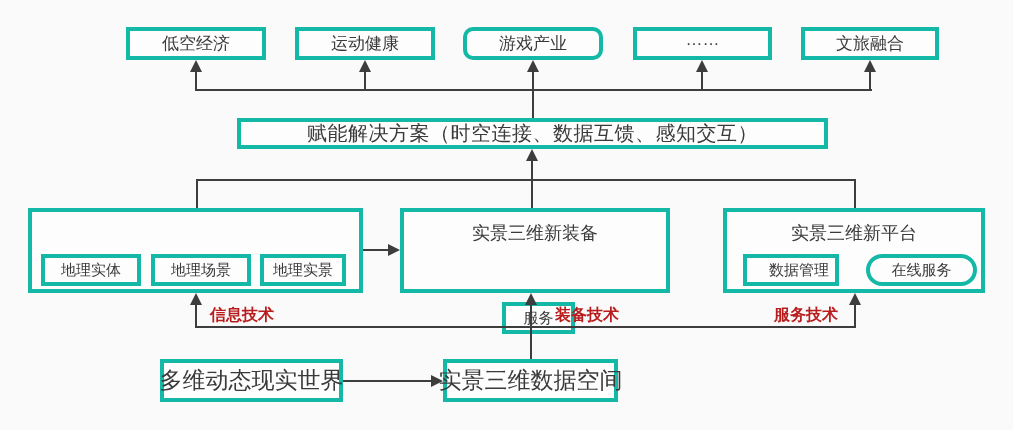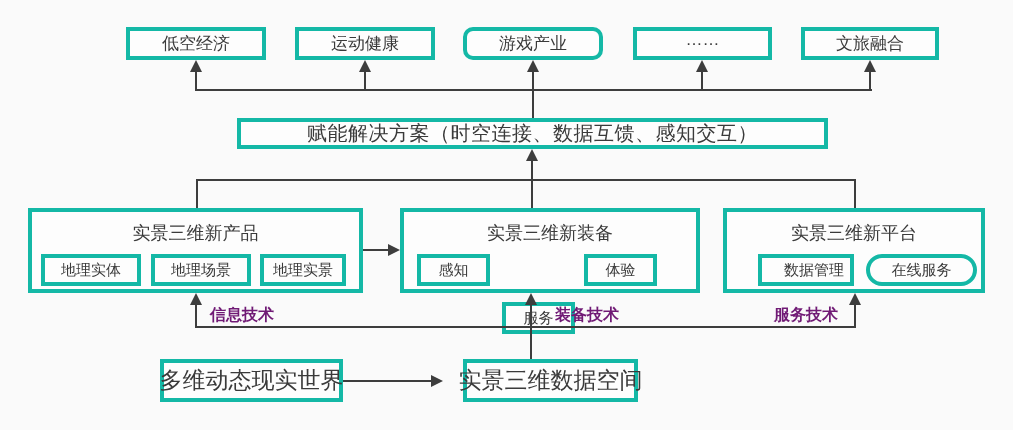--- a/index.html
+++ b/index.html
@@ -18,21 +18,21 @@
   .group-title{position:absolute;top:9px;left:0;width:100%;text-align:center;font-size:18px;}
   .sub-box{top:42px;height:32px;font-size:15px;}
   .bottom-box{top:359px;height:43px;font-size:23px;}
   .hline,.vline{position:absolute;background:#3d3d3d;}
   .arrow-up{position:absolute;width:0;height:0;
     border-left:6px solid transparent;border-right:6px solid transparent;
     border-bottom:12px solid #3d3d3d;}
   .arrow-right{position:absolute;width:0;height:0;
     border-top:6px solid transparent;border-bottom:6px solid transparent;
     border-left:12px solid #3d3d3d;}
-  .tech-label{position:absolute;font-size:16px;font-weight:bold;color:#701a75;white-space:nowrap;}
+  .tech-label{position:absolute;font-size:16px;font-weight:bold;color:#b91c1c;white-space:nowrap;}
   .ellipsis-cell{font-size:17px;line-height:6px;padding-bottom:8px;}
 </style>
 </head>
 <body>
 
 <div class="canvas">
 
   <div class="box top-box" style="left:126px;width:140px;">低空经济</div>
   <div class="box top-box" style="left:295px;width:140px;">运动健康</div>
   <div class="box top-box" style="left:463px;width:140px;border-radius:10px;">游戏产业</div>
@@ -60,36 +60,33 @@
 
   <div class="box solution-box">赋能解决方案（时空连接、数据互馈、感知交互）</div>
 
   <div class="hline" style="left:196px;top:179px;width:660px;height:2px;"></div>
   <div class="vline" style="left:196px;top:179px;width:2px;height:29px;"></div>
   <div class="vline" style="left:854px;top:179px;width:2px;height:29px;"></div>
   <div class="arrow-up" style="left:526px;top:149px;"></div>
   <div class="vline" style="left:531px;top:159px;width:2px;height:49px;"></div>
 
   <div class="box group-box" style="left:28px;width:335px;">
-    <div class="group-title">实景三维新产品</div>
     <div class="box sub-box" style="left:9px;width:100px;">地理实体</div>
     <div class="box sub-box" style="left:119px;width:100px;">地理场景</div>
     <div class="box sub-box" style="left:228px;width:86px;">地理实景</div>
   </div>
 
-  <div class="box group-box" style="left:400px;width:300px;">
+  <div class="box group-box" style="left:400px;width:270px;">
     <div class="group-title">实景三维新装备</div>
-    <div class="box sub-box" style="left:13px;width:73px;">感知</div>
     <div class="box sub-box" style="left:98px;width:73px;margin-top:48px;">服务</div>
-    <div class="box sub-box" style="left:180px;width:73px;">体验</div>
   </div>
 
   <div class="box group-box" style="left:723px;width:262px;">
     <div class="group-title">实景三维新平台</div>
-    <div class="box sub-box" style="left:31px;width:96px;padding-left:16px;">数据管理</div>
+    <div class="box sub-box" style="left:16px;width:96px;padding-left:16px;">数据管理</div>
     <div class="box sub-box" style="left:139px;width:111px;border-radius:16px;">在线服务</div>
   </div>
 
   <div class="hline" style="left:363px;top:249px;width:27px;height:2px;"></div>
   <div class="arrow-right" style="left:388px;top:244px;"></div>
 
   <div class="hline" style="left:195px;top:326px;width:661px;height:2px;"></div>
 
   <div class="arrow-up" style="left:190px;top:293px;"></div>
   <div class="vline" style="left:195px;top:303px;width:2px;height:25px;"></div>
@@ -97,18 +94,18 @@
 
   <div class="arrow-up" style="left:525px;top:293px;"></div>
   <div class="vline" style="left:530px;top:303px;width:2px;height:56px;"></div>
   <div class="tech-label" style="left:548px;top:305px;margin-left:7px;">装备技术</div>
 
   <div class="arrow-up" style="left:849px;top:293px;"></div>
   <div class="vline" style="left:854px;top:303px;width:2px;height:25px;"></div>
   <div class="tech-label" style="left:774px;top:305px;">服务技术</div>
 
   <div class="box bottom-box" style="left:160px;width:183px;">多维动态现实世界</div>
-  <div class="box bottom-box" style="left:443px;width:175px;margin-left:20px;">实景三维数据空间</div>
+  <div class="box bottom-box" style="left:443px;width:175px;">实景三维数据空间</div>
 
   <div class="hline" style="left:343px;top:380px;width:89px;height:2px;"></div>
   <div class="arrow-right" style="left:431px;top:375px;"></div>
 
 </div>
 
 </body></html>

